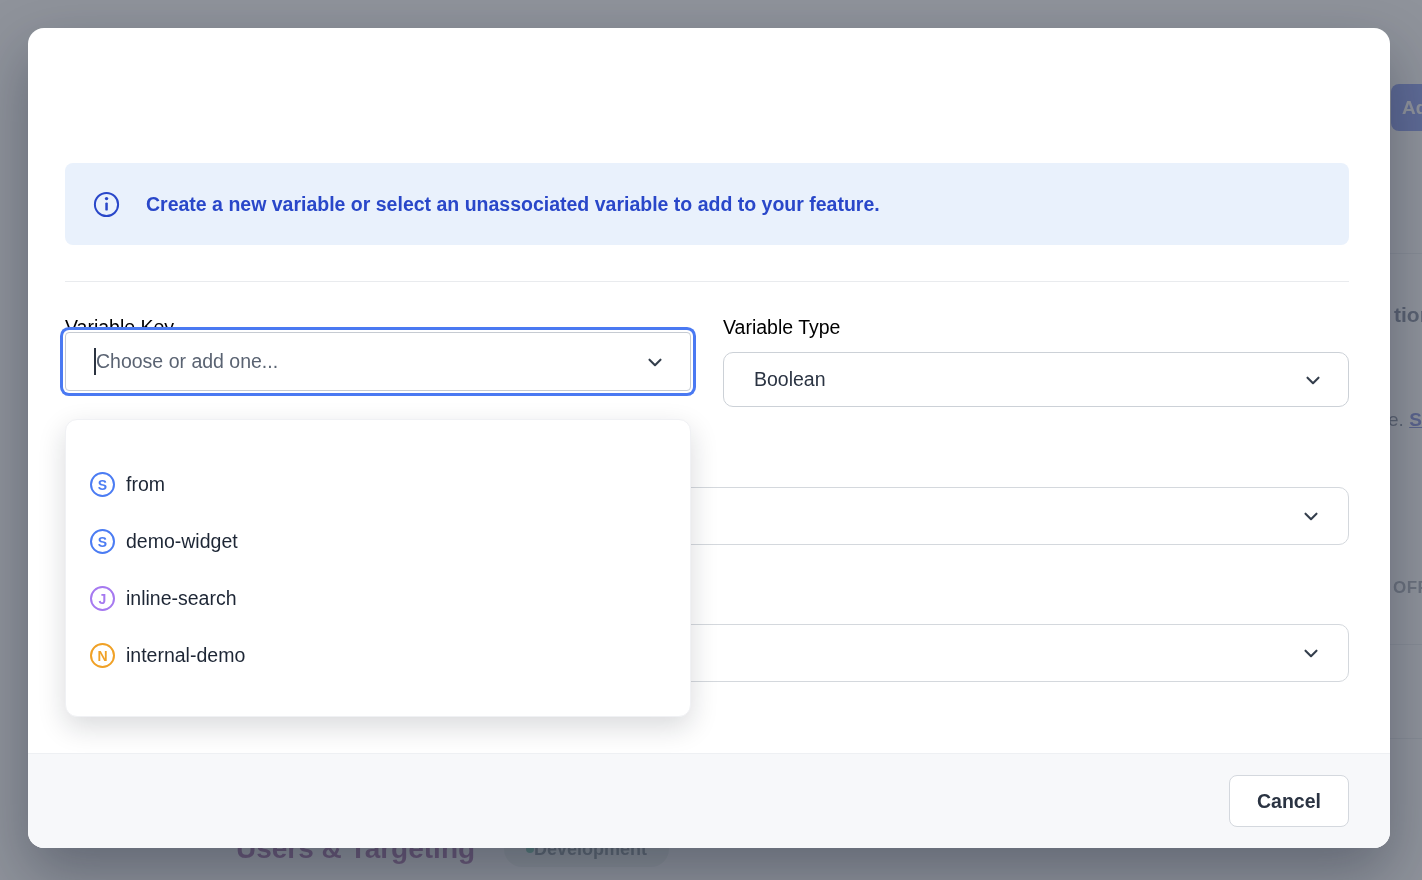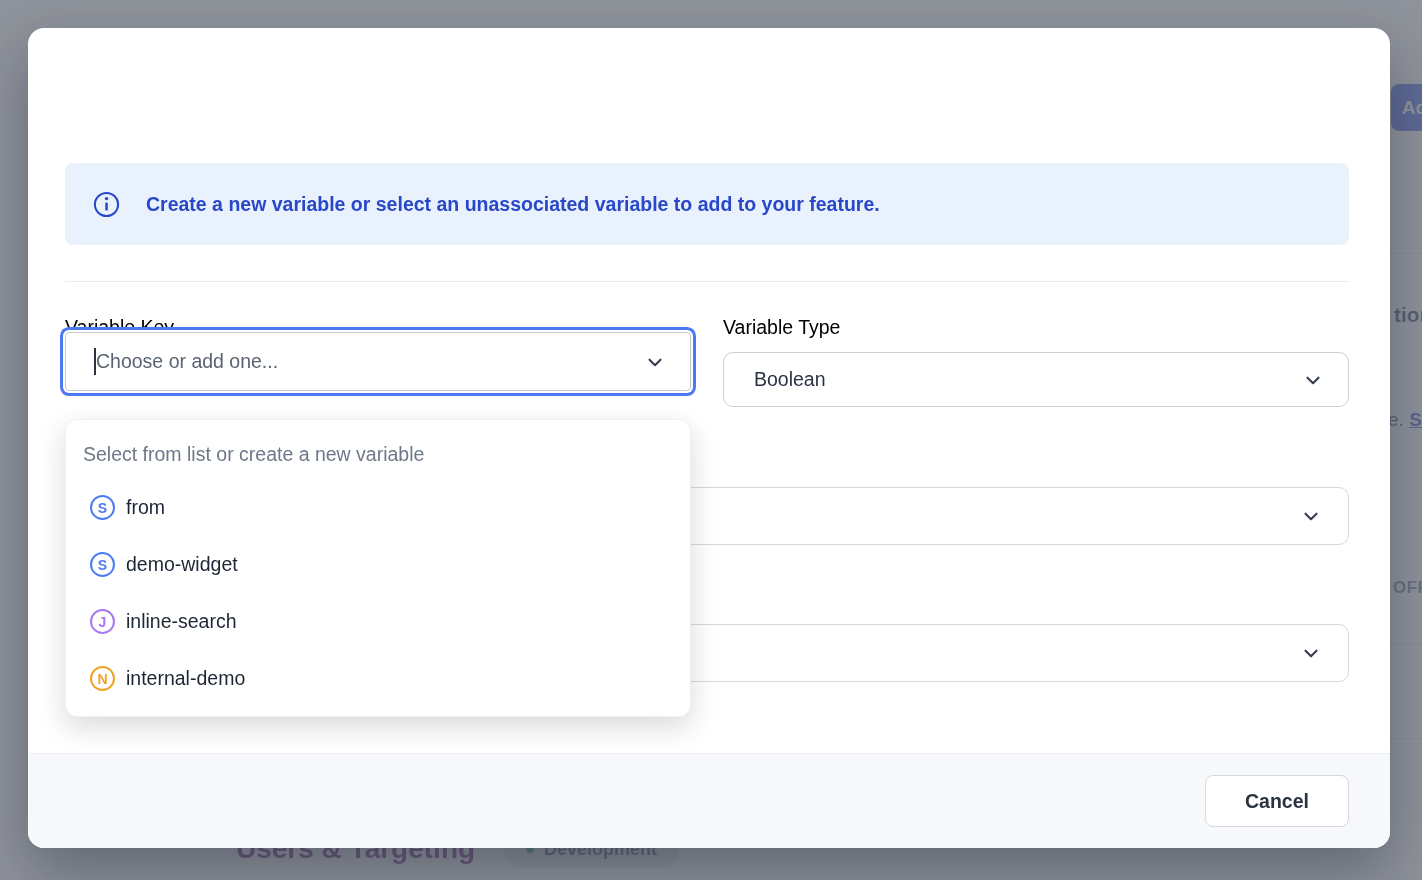--- a/index.html
+++ b/index.html
@@ -13,21 +13,21 @@
     display:flex; align-items:center; padding-left:11px; }
   .bg-divider { position:absolute; left:1382px; right:0; height:1px; background:#dfe2e7; }
   .bg-d1 { top:253px; } .bg-d2 { top:644px; } .bg-d3 { top:738px; }
   .bg-tion { position:absolute; left:1394px; top:303px; font-size:21px; font-weight:700; color:#2c3a57; white-space:nowrap; }
   .bg-linkline { position:absolute; left:1388px; top:409px; font-size:19px; color:#33415a; white-space:nowrap; }
   .bg-linkline a { color:#3144c4; font-weight:600; text-decoration:underline; }
   .bg-off { position:absolute; left:1393px; top:578px; font-size:17px; font-weight:700; color:#6f7986; letter-spacing:0.5px; white-space:nowrap; }
   .bg-section-title { position:absolute; left:236px; top:833px; font-size:28px; font-weight:700; color:#701a75; white-space:nowrap; }
   .bg-badge { position:absolute; left:504px; top:831px; height:36px; border-radius:18px;
     background:#e3ece7; color:#41545c; font-size:18px; font-weight:600;
-    display:flex; align-items:center; gap:10px; padding:0 22px; white-space:nowrap; }
+    display:flex; align-items:center; padding:0 22px; white-space:nowrap; }
   .bg-badge-dot { width:8px; height:8px; border-radius:50%; background:#2aa37e; }
 
   
   .overlay { position:absolute; inset:0; background:rgba(105,111,121,0.75); }
 
   
   .modal { position:absolute; left:28px; top:28px; width:1362px; height:820px;
     background:#ffffff; border-radius:16px; box-shadow:0 25px 60px rgba(15,23,42,0.35); }
 
   .m-title { position:absolute; left:37px; top:70px; font-size:25px; font-weight:700; color:#1a2230; }
@@ -73,21 +73,21 @@
     font-size:14px; font-weight:700; flex:0 0 auto; }
   .icon-string { color:#4b7cf3; border-color:#4b7cf3; }
   .icon-json   { color:#a679f0; border-color:#a679f0; }
   .icon-number { color:#f0a126; border-color:#f0a126; }
 
   .m-footer { position:absolute; left:0; right:0; bottom:0; height:95px;
     background:#f7f8fa; border-top:1px solid #eef0f3; border-radius:0 0 16px 16px;
     display:flex; align-items:center; justify-content:flex-end; gap:20px; padding-right:41px; }
   .btn { height:52px; border-radius:8px; font-family:"Liberation Sans", sans-serif;
     font-size:19.5px; font-weight:600; cursor:pointer; }
-  .btn-cancel { width:144px; background:#fff; border:1px solid #d4d8de; color:#2a3342; }
+  .btn-cancel { width:120px; background:#fff; border:1px solid #d4d8de; color:#2a3342; }
   .btn-add { width:188px; background:#3d5ce5; border:none; color:#fff; }
 
   .chev { flex:0 0 auto; }
 </style>
 </head>
 <body>
 
 <div class="bg-page">
   <div class="bg-add-btn">
       <span>Add</span>
@@ -148,21 +148,20 @@
     </svg>
   </div>
 
   <div class="ghost-select ghost-b">
     <svg class="chev" width="22" height="22" viewBox="0 0 24 24">
       <path d="M6 9.5l6 6 6-6" fill="none" stroke="#343e4c" stroke-width="2.3" stroke-linecap="round" stroke-linejoin="round"></path>
     </svg>
   </div>
 
   <div class="dropdown">
-    <div class="dd-header">Select from list or create a new variable</div>
     <div class="dd-list">
       <div class="dd-item">
         <span class="dd-icon icon-string">S</span>
         <span>from</span>
       </div>
       <div class="dd-item">
         <span class="dd-icon icon-string">S</span>
         <span>demo-widget</span>
       </div>
       <div class="dd-item">

